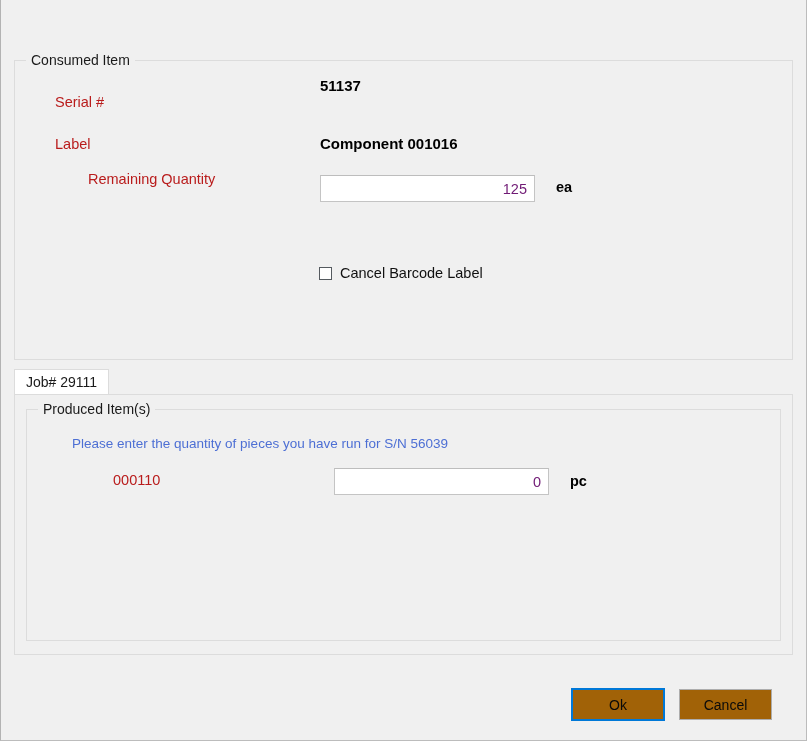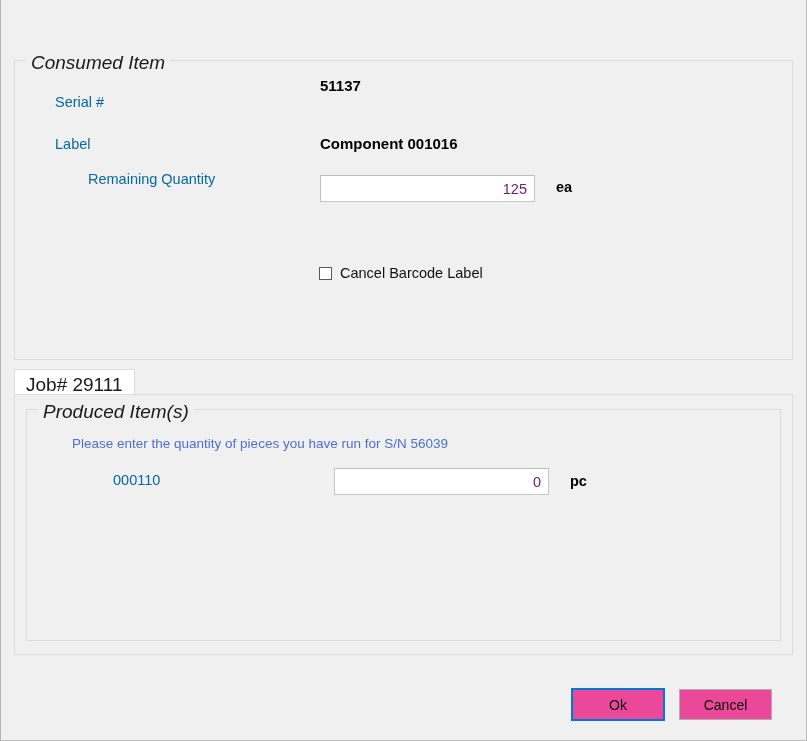--- a/index.html
+++ b/index.html
@@ -70,38 +70,37 @@
     box-sizing: border-box;
     border: 1px solid #dcdcdc;
     background: transparent;
   }
   .groupbox-legend {
     position: absolute;
     top: -9px;
     left: 11px;
     padding: 0 5px;
     background: #f0f0f0;
-    font-size: 19px;
+    font-size: 14px;
     color: #1a1a1a;
     white-space: nowrap;
-    font-style: italic;
   }
 
   #consumed-group {
     left: 13px;
     top: 60px;
     width: 779px;
     height: 300px;
   }
 
   
   .field-label {
     position: absolute;
     font-size: 14.5px;
-    color: #0369a1;
+    color: #b91c1c;
     white-space: nowrap;
   }
   .field-value {
     position: absolute;
     font-size: 15px;
     font-weight: bold;
     color: #000000;
     white-space: nowrap;
   }
   .unit-label {
@@ -158,21 +157,21 @@
   .tab {
     position: absolute;
     left: 0;
     top: 0;
     height: 26px;
     box-sizing: border-box;
     padding: 4px 11px 0 11px;
     background: #ffffff;
     border: 1px solid #dcdcdc;
     border-bottom: none;
-    font-size: 19px;
+    font-size: 14px;
     color: #1a1a1a;
     white-space: nowrap;
     cursor: default;
   }
   .tabpanel {
     position: absolute;
     left: 13px;
     top: 394px;
     width: 779px;
     height: 261px;
@@ -193,21 +192,21 @@
     position: absolute;
     font-size: 13.5px;
     color: #4d6fd4;
     white-space: nowrap;
   }
 
   
   .btn {
     position: absolute;
     box-sizing: border-box;
-    background: #ec4899;
+    background: #a16207;
     border: 1px solid #adadad;
     font-family: "Liberation Sans", sans-serif;
     font-size: 14px;
     color: #0a0a0a;
     display: flex;
     align-items: center;
     justify-content: center;
     cursor: default;
     padding: 0;
   }

